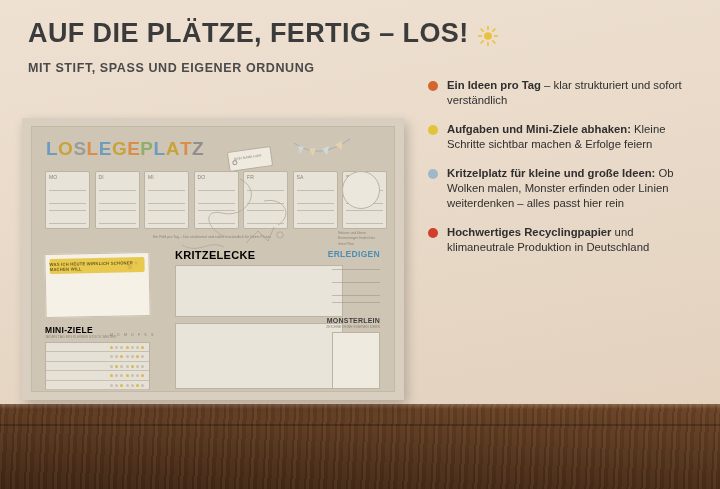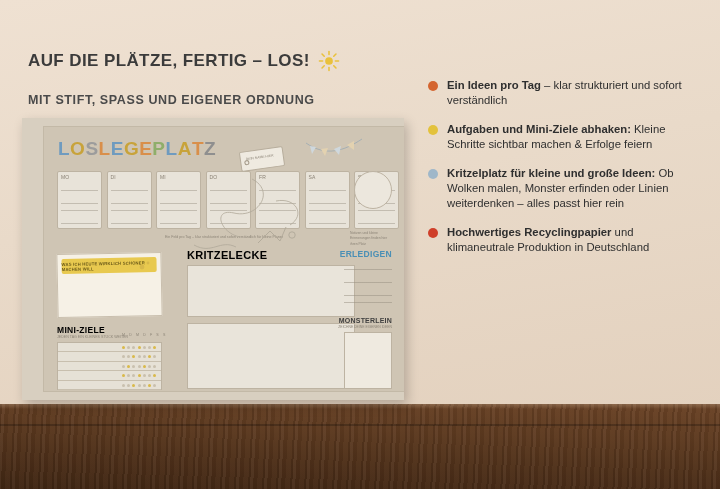--- a/index.html
+++ b/index.html
@@ -37,51 +37,50 @@
   }
   .bg-wood::after {
     content: "";
     position: absolute; left: 0; top: 20px; width: 100%; height: 2px;
     background: rgba(0,0,0,0.22);
   }
 
   
   .header { position: absolute; left: 28px; top: 18px; width: 520px; }
   .headline {
-    font-size: 17px;
+    font-size: 27px;
     font-weight: bold;
     letter-spacing: 0.4px;
     color: #3b3b3b;
     white-space: nowrap;
     display: flex;
     align-items: center;
     gap: 8px;
-    margin-top: 32px;
   }
   .sun-icon { display: inline-block; width: 22px; height: 22px; position: relative; }
   .subline {
-    margin-top: 21px;
+    margin-top: 12px;
     font-size: 12.5px;
     font-weight: bold;
     letter-spacing: 0.6px;
     color: #4a4a4a;
   }
 
   
   .product-card {
     position: absolute;
     left: 22px; top: 118px;
     width: 382px; height: 282px;
     background: #d8cfc0;
     box-shadow: 3px 5px 11px rgba(0,0,0,0.22);
     overflow: hidden;
   }
   .pad {
     position: absolute;
-    left: 21px; top: 8px; width: 364px; height: 266px;
+    left: 9px; top: 8px; width: 364px; height: 266px;
     background: #cfc5b4;
     border: 1px solid #c3b9a7;
   }
 
   .pad-title {
     position: absolute; left: 14px; top: 12px;
     font-size: 19px; font-weight: bold; letter-spacing: 0.5px;
     line-height: 1;
   }
   .pad-title span { display: inline-block; }

